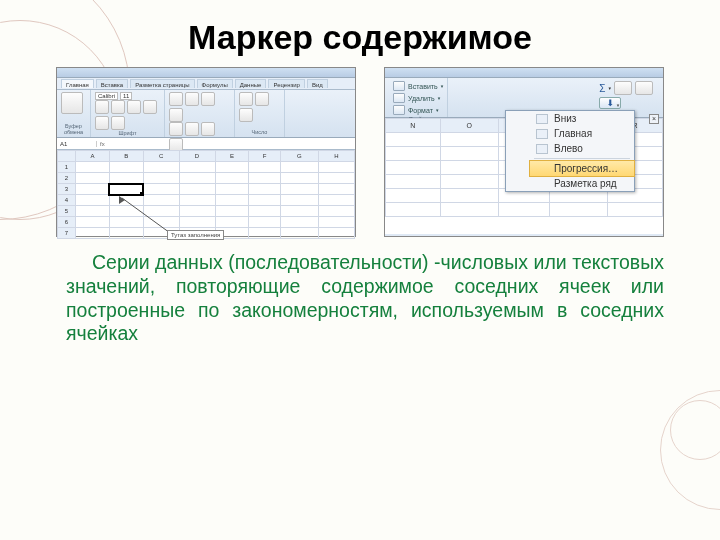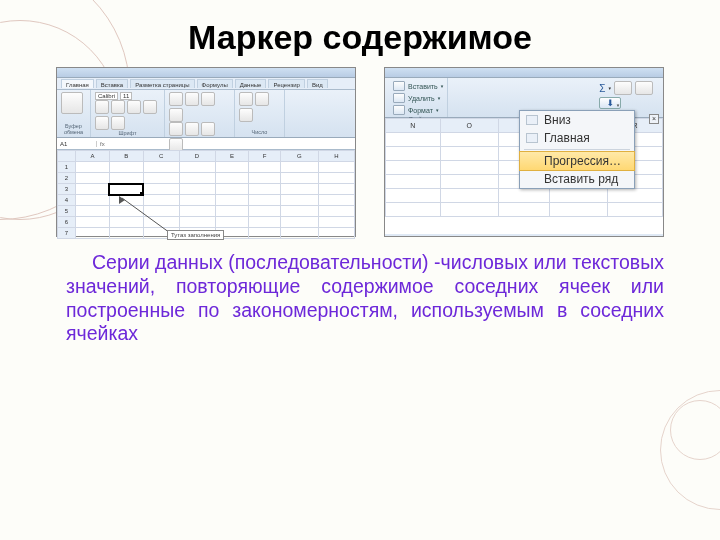--- a/index.html
+++ b/index.html
@@ -65,38 +65,38 @@
   .arrow { position:absolute; left:60px; top:48px; font-size:6px; color:#444; }
   .arrow svg { overflow:visible; }
   .callout { position:absolute; left:110px; top:80px; border:1px solid #888; background:#fff; padding:1px 3px; font-size:6px; color:#444; }
 
   
   .right .ribbon { height:40px; justify-content:space-between; padding:0 4px; }
   .rrow { display:flex; align-items:center; gap:3px; font-size:7px; color:#355; padding:1px 0;}
   .ricon { width:12px; height:10px; background:linear-gradient(#fdfdfd,#dde8f4); border:1px solid #9ab; border-radius:1px; }
   .fillbtn { width:22px; height:20px; background:linear-gradient(#fff,#d9e6f4); border:1px solid #8aa; border-radius:2px; display:flex; align-items:center; justify-content:center; font-size:9px; color:#2a5a9a; position:relative;}
   .fillbtn::after { content:'▾'; font-size:5px; position:absolute; bottom:0; right:1px; color:#555;}
-  .menu { position:absolute; top:42px; right:28px; width:116px; background:#f4f6f9; border:1px solid #8aa0b8; box-shadow:1px 1px 3px rgba(0,0,0,.3); font-size:12px; }
+  .menu { position:absolute; top:42px; right:28px; width:130px; background:#f4f6f9; border:1px solid #8aa0b8; box-shadow:1px 1px 3px rgba(0,0,0,.3); font-size:10px;padding-left:24px; }
   .menu .mi { display:flex; align-items:center; padding:2px 6px; gap:6px; }
   .menu .mi.hl { background:linear-gradient(#ffe9a8,#ffd873); border:1px solid #e0b040; margin:-1px; }
   .menu .sep { height:1px; background:#ccd4de; margin:2px 4px; }
   .micon { width:12px; height:10px; background:#eaf0f8; border:1px solid #b8c4d0; }
   .sheet2 { background:#fff; flex:1; }
   .sheet2 table { border-collapse:collapse; width:100%; }
   .sheet2 th, .sheet2 td { border:1px solid #d0d7e5; height:14px; font-size:7px; font-weight:normal; text-align:center;}
   .sheet2 th { background:#e6eef8; }
   .right .body { height: calc(100% - 52px); display:flex; flex-direction:column;}
   .closebox { position:absolute; top:46px; right:4px; width:10px; height:10px; border:1px solid #888; font-size:7px; line-height:8px; text-align:center; background:#eef2f8;}
 
   .para {
     padding: 14px 56px 0 66px;
     font-size: 19.5px;
     line-height: 1.22;
     text-align: justify;
-    color: #6d28d9;
+    color: #15803d;
   }
   .para p { text-indent: 26px; margin-bottom: 2px; }
 </style>
 </head>
 <body>
 
 <div class="ring a"></div>
 <div class="ring b"></div>
 <div class="ring c"></div>
 <div class="ring d"></div>
@@ -364,28 +364,32 @@
     <div class="closebox">×</div>
     <div class="menu">
       <div class="mi">
           <span class="micon"></span>
           <span>Вниз</span>
         </div>
       <div class="mi">
           <span class="micon"></span>
           <span>Главная</span>
         </div>
+      <div class="mi">
+          <span class="micon"></span>
+          <span>Влево</span>
+        </div>
       <div class="sep"></div>
       <div class="mi hl">
           <span class="micon" style="background:transparent;border:none"></span>
           <span>Прогрессия…</span>
         </div>
       <div class="mi">
           <span class="micon" style="background:transparent;border:none"></span>
-          <span>Вставить ряд</span>
+          <span>Разметка ряд</span>
         </div>
     </div>
   </div>
 </div>
 
 <div class="para">
   <p>Серии данных (последовательности) -числовых или текстовых значений, повторяющие содержимое соседних ячеек или построенные по закономерностям, используемым в соседних ячейках</p>
 </div>
 
 </body></html>

